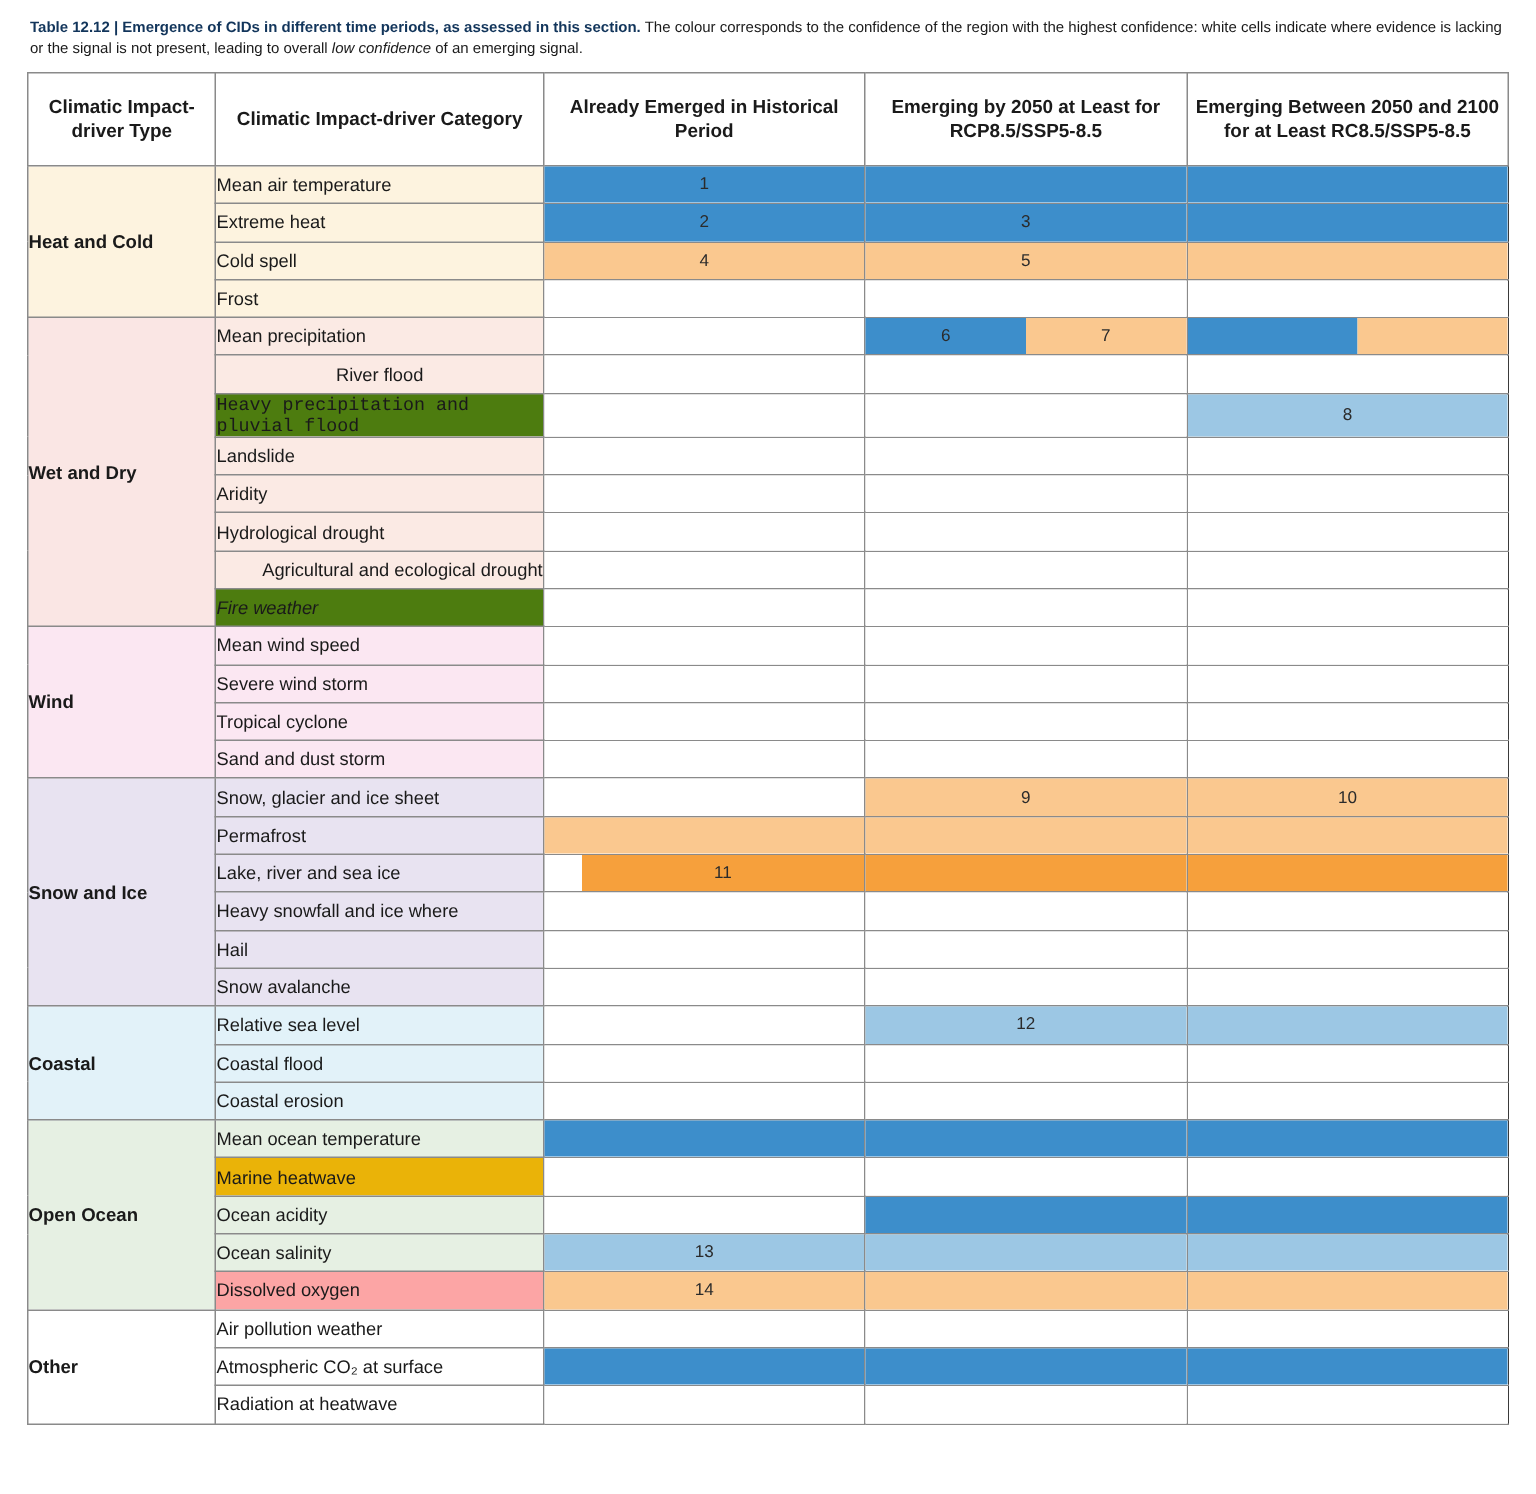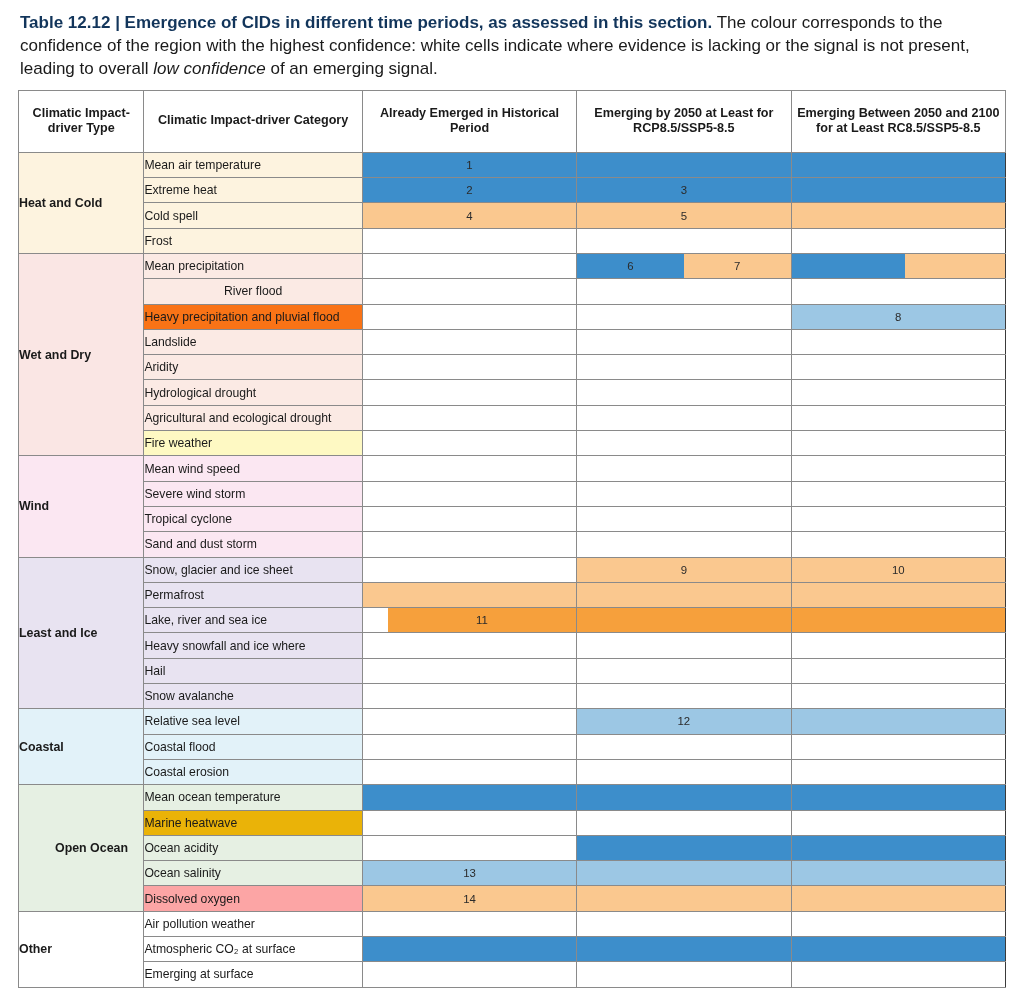--- a/index.html
+++ b/index.html
@@ -11,21 +11,21 @@
     width: 1024px; height: 996px;
     font-family: "Liberation Sans", sans-serif;
     color: #1a1a1a;
     overflow: hidden;
   }
   .page {
     padding: 10px 18px 0 18px;
     width: 1024px;
   }
   .caption {
-    font-size: 17px;
+    font-size: 10px;
     line-height: 1.35;
     margin: 2px 0 9px 2px;
     width: 990px;
     color: #1a1a1a;
   }
   .caption .cap-bold {
     font-weight: bold;
     color: #12355b;
   }
   .caption .cap-ital { font-style: italic; }
@@ -241,21 +241,21 @@
               <div class="seg" style="width: 100%; background: rgb(255, 255, 255);"></div>
             </div>
           </td>
           <td class="datacell lastcol">
             <div class="fills">
               <div class="seg" style="width: 100%; background: rgb(255, 255, 255);"></div>
             </div>
           </td>
         </tr>
         <tr>
-          <td class="catcell" style="background: #f97316;">Heavy precipitation and pluvial flood</td>
+          <td class="catcell" style="background: #4d7c0f; font-family: Liberation Mono, monospace;">Heavy precipitation and pluvial flood</td>
           <td class="datacell">
             <div class="fills">
               <div class="seg" style="width: 100%; background: rgb(255, 255, 255);"></div>
             </div>
           </td>
           <td class="datacell">
             <div class="fills">
               <div class="seg" style="width: 100%; background: rgb(255, 255, 255);"></div>
             </div>
           </td>
@@ -315,39 +315,39 @@
               <div class="seg" style="width: 100%; background: rgb(255, 255, 255);"></div>
             </div>
           </td>
           <td class="datacell lastcol">
             <div class="fills">
               <div class="seg" style="width: 100%; background: rgb(255, 255, 255);"></div>
             </div>
           </td>
         </tr>
         <tr>
-          <td class="catcell" style="background: rgb(251, 234, 228);">Agricultural and ecological drought</td>
-          <td class="datacell">
-            <div class="fills">
-              <div class="seg" style="width: 100%; background: rgb(255, 255, 255);"></div>
-            </div>
-          </td>
-          <td class="datacell">
-            <div class="fills">
-              <div class="seg" style="width: 100%; background: rgb(255, 255, 255);"></div>
-            </div>
-          </td>
-          <td class="datacell lastcol">
-            <div class="fills">
-              <div class="seg" style="width: 100%; background: rgb(255, 255, 255);"></div>
-            </div>
-          </td>
-        </tr>
-        <tr>
-          <td class="catcell" style="background: #fef9c3;">Fire weather</td>
+          <td class="catcell" style="background: rgb(251, 234, 228); text-align: right;">Agricultural and ecological drought</td>
+          <td class="datacell">
+            <div class="fills">
+              <div class="seg" style="width: 100%; background: rgb(255, 255, 255);"></div>
+            </div>
+          </td>
+          <td class="datacell">
+            <div class="fills">
+              <div class="seg" style="width: 100%; background: rgb(255, 255, 255);"></div>
+            </div>
+          </td>
+          <td class="datacell lastcol">
+            <div class="fills">
+              <div class="seg" style="width: 100%; background: rgb(255, 255, 255);"></div>
+            </div>
+          </td>
+        </tr>
+        <tr>
+          <td class="catcell" style="background: #4d7c0f; font-style: italic;">Fire weather</td>
           <td class="datacell">
             <div class="fills">
               <div class="seg" style="width: 100%; background: rgb(255, 255, 255);"></div>
             </div>
           </td>
           <td class="datacell">
             <div class="fills">
               <div class="seg" style="width: 100%; background: rgb(255, 255, 255);"></div>
             </div>
           </td>
@@ -424,21 +424,21 @@
               <div class="seg" style="width: 100%; background: rgb(255, 255, 255);"></div>
             </div>
           </td>
           <td class="datacell lastcol">
             <div class="fills">
               <div class="seg" style="width: 100%; background: rgb(255, 255, 255);"></div>
             </div>
           </td>
         </tr>
         <tr class="group-start">
-          <td class="typecell" rowspan="6" style="background: rgb(232, 227, 241);">Least and Ice</td>
+          <td class="typecell" rowspan="6" style="background: rgb(232, 227, 241);">Snow and Ice</td>
           <td class="catcell" style="background: rgb(232, 227, 241);">Snow, glacier and ice sheet</td>
           <td class="datacell">
             <div class="fills">
               <div class="seg" style="width: 100%; background: rgb(255, 255, 255);"></div>
             </div>
           </td>
           <td class="datacell">
             <div class="fills">
               <div class="seg" style="width: 100%; background: rgb(250, 200, 143);">
                 <span class="num">9</span>
@@ -596,21 +596,21 @@
               <div class="seg" style="width: 100%; background: rgb(255, 255, 255);"></div>
             </div>
           </td>
           <td class="datacell lastcol">
             <div class="fills">
               <div class="seg" style="width: 100%; background: rgb(255, 255, 255);"></div>
             </div>
           </td>
         </tr>
         <tr class="group-start">
-          <td class="typecell" rowspan="5" style="background: rgb(230, 240, 227); padding-left: 36px;">Open Ocean</td>
+          <td class="typecell" rowspan="5" style="background: rgb(230, 240, 227);">Open Ocean</td>
           <td class="catcell" style="background: rgb(230, 240, 227);">Mean ocean temperature</td>
           <td class="datacell">
             <div class="fills">
               <div class="seg" style="width: 100%; background: rgb(61, 142, 203);"></div>
             </div>
           </td>
           <td class="datacell">
             <div class="fills">
               <div class="seg" style="width: 100%; background: rgb(61, 142, 203);"></div>
             </div>
@@ -728,21 +728,21 @@
               <div class="seg" style="width: 100%; background: rgb(61, 142, 203);"></div>
             </div>
           </td>
           <td class="datacell lastcol">
             <div class="fills">
               <div class="seg" style="width: 100%; background: rgb(61, 142, 203);"></div>
             </div>
           </td>
         </tr>
         <tr>
-          <td class="catcell" style="background: rgb(255, 255, 255);">Emerging at surface</td>
+          <td class="catcell" style="background: rgb(255, 255, 255);">Radiation at heatwave</td>
           <td class="datacell">
             <div class="fills">
               <div class="seg" style="width: 100%; background: rgb(255, 255, 255);"></div>
             </div>
           </td>
           <td class="datacell">
             <div class="fills">
               <div class="seg" style="width: 100%; background: rgb(255, 255, 255);"></div>
             </div>
           </td>

